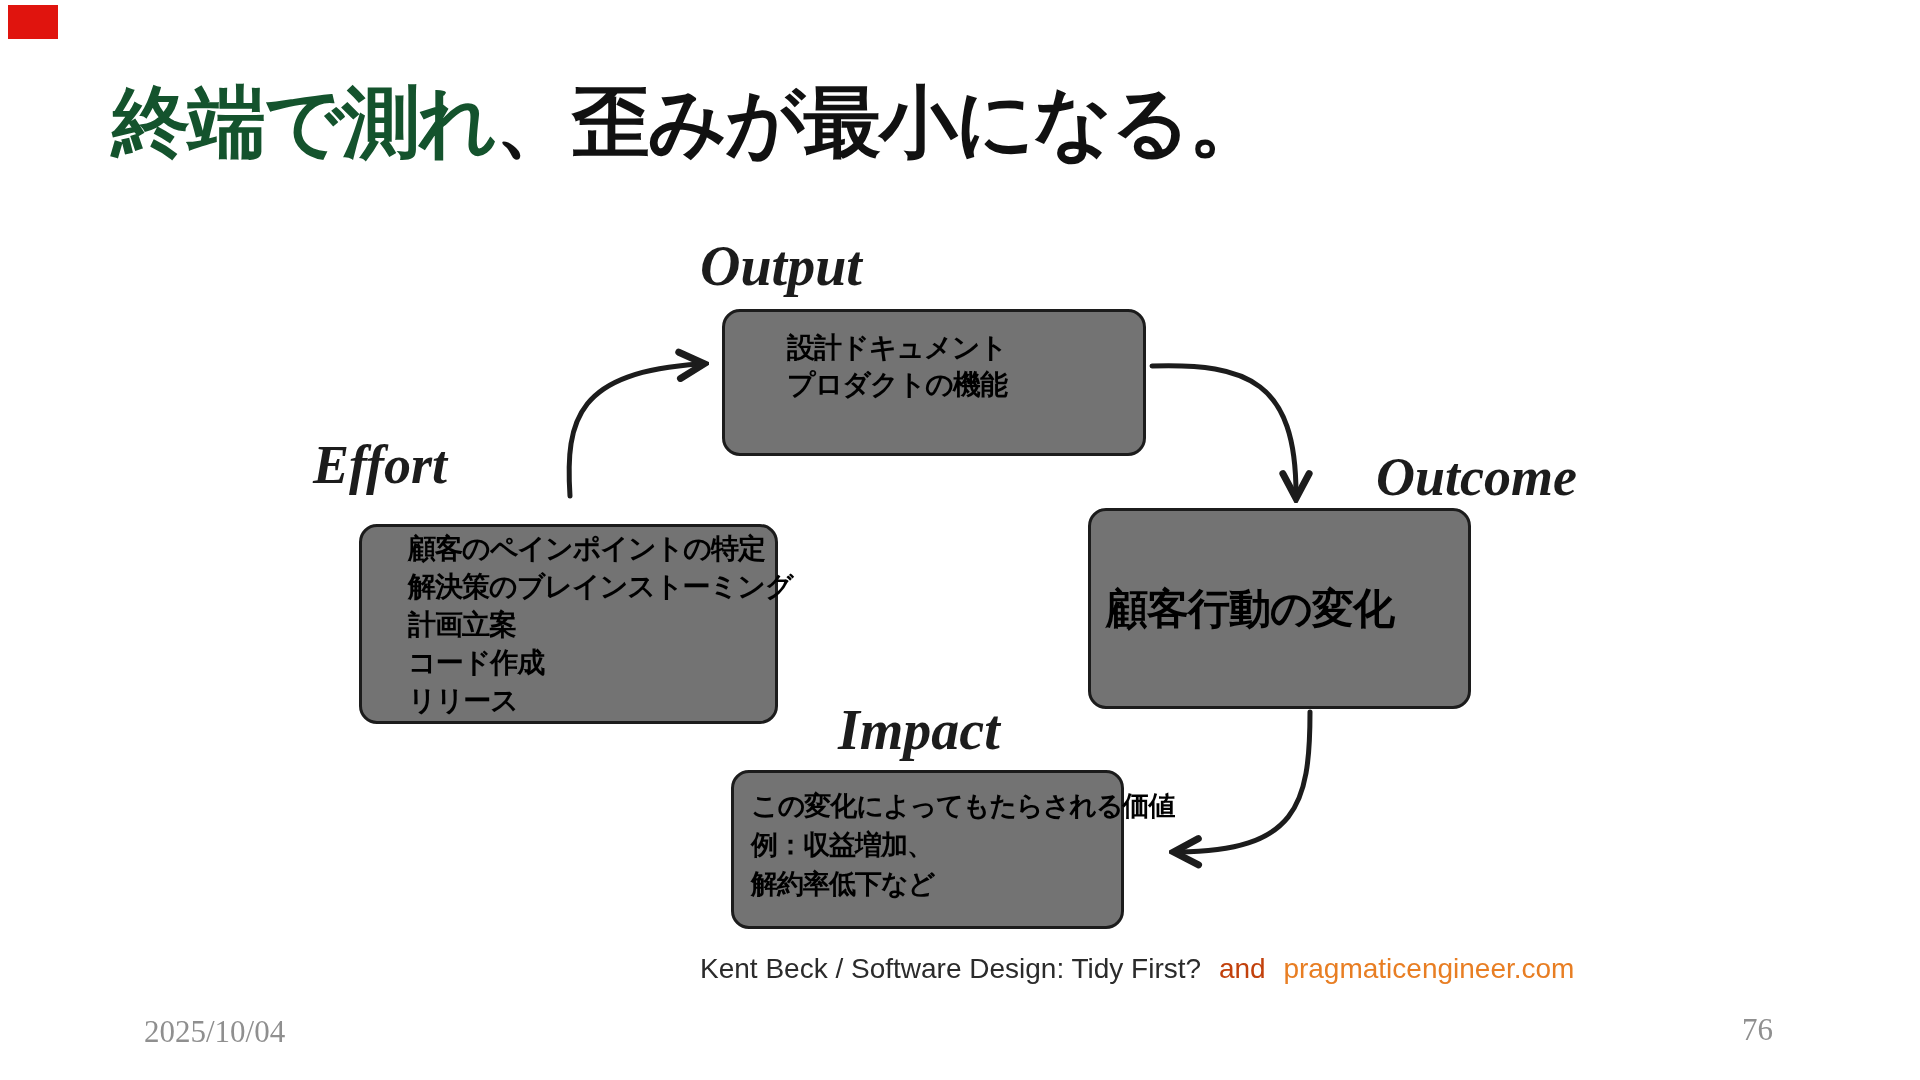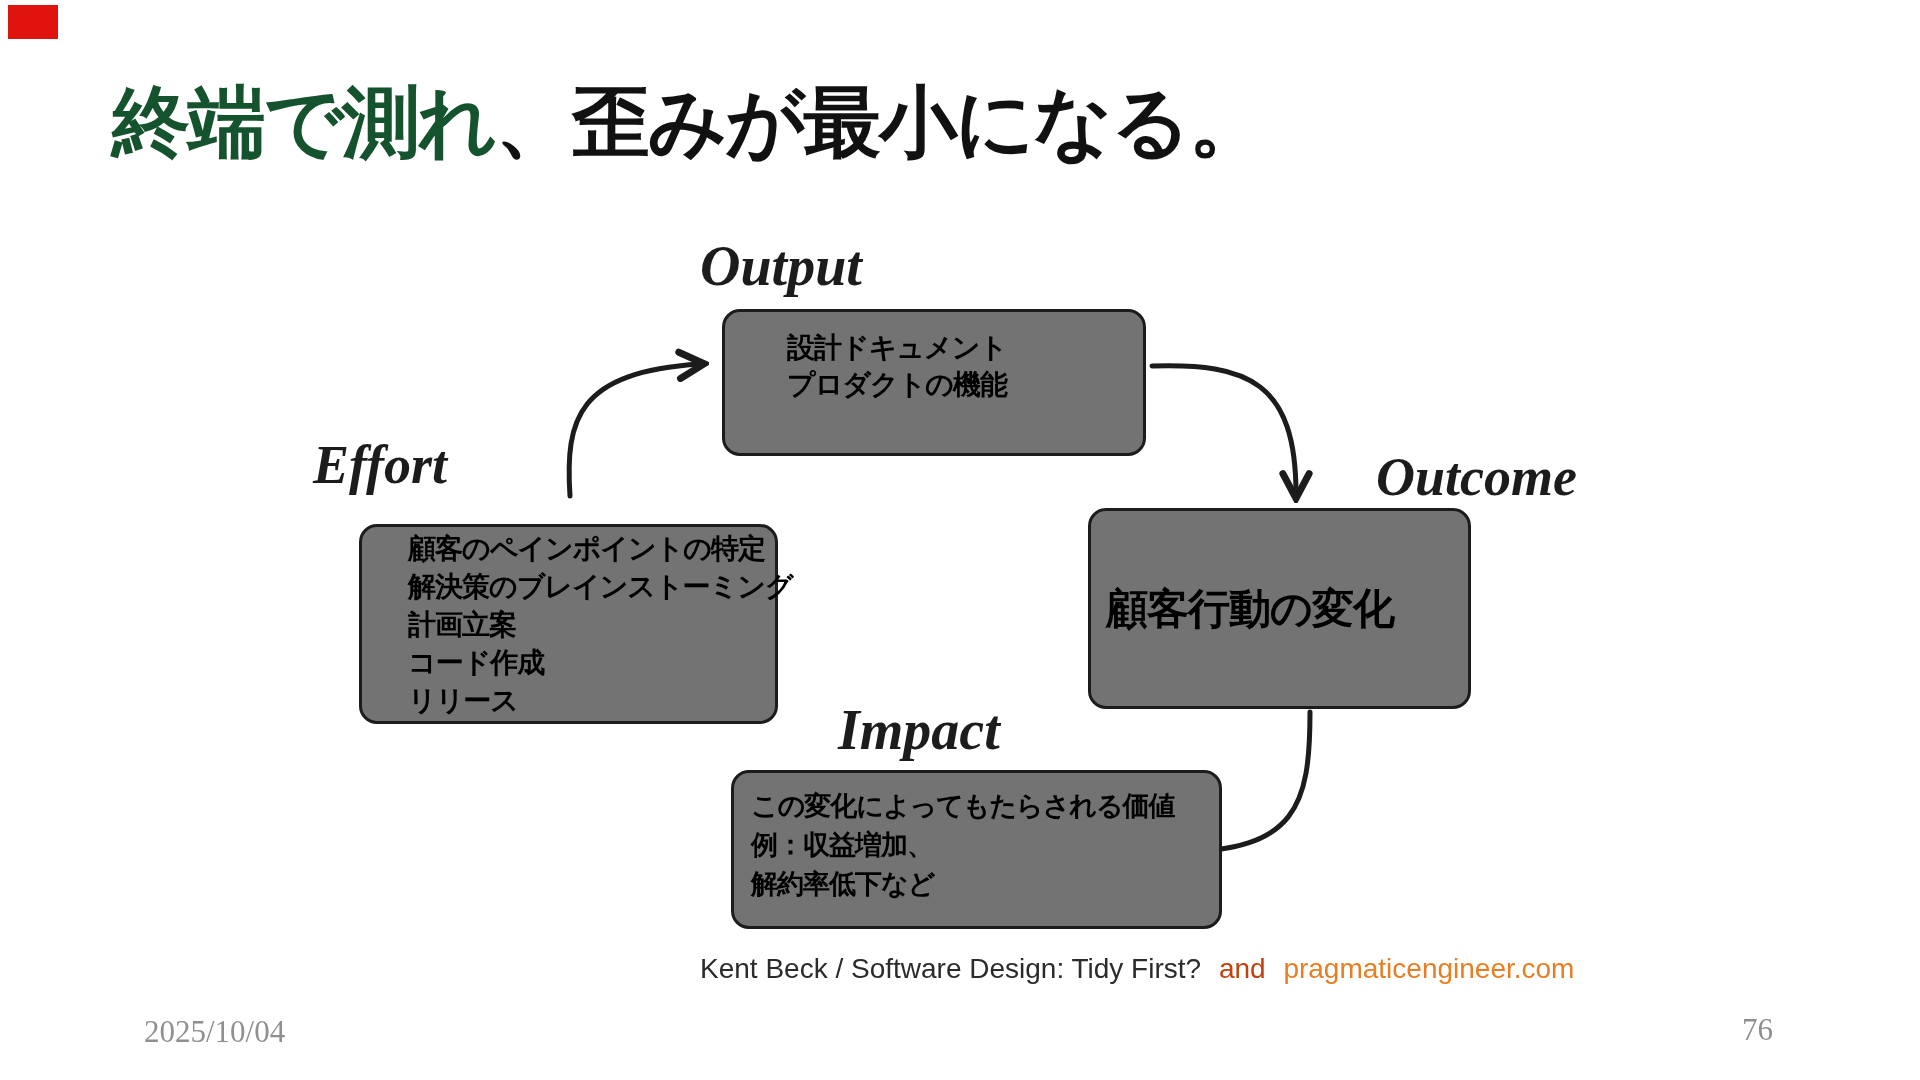--- a/index.html
+++ b/index.html
@@ -70,21 +70,21 @@
     padding: 3px 0 0 46px;
     font-size: 28px; line-height: 38px; margin-top: 18px;
   }
   .box-outcome {
     left: 1088px; top: 508px; width: 383px; height: 201px;
     display: flex; align-items: center;
     padding-left: 15px;
     font-size: 42px;
   }
   .box-impact {
-    left: 731px; top: 770px; width: 491px; height: 159px;
+    left: 731px; top: 770px; width: 393px; height: 159px;
     padding: 13px 0 0 17px;
     font-size: 27px; line-height: 39px;
   }
 
   .arrows { left: 0; top: 0; width: 1920px; height: 1080px; pointer-events: none; }
 
   .attribution {
     left: 700px; top: 953px;
     font-size: 28px;
     color: #2b2b2b;

